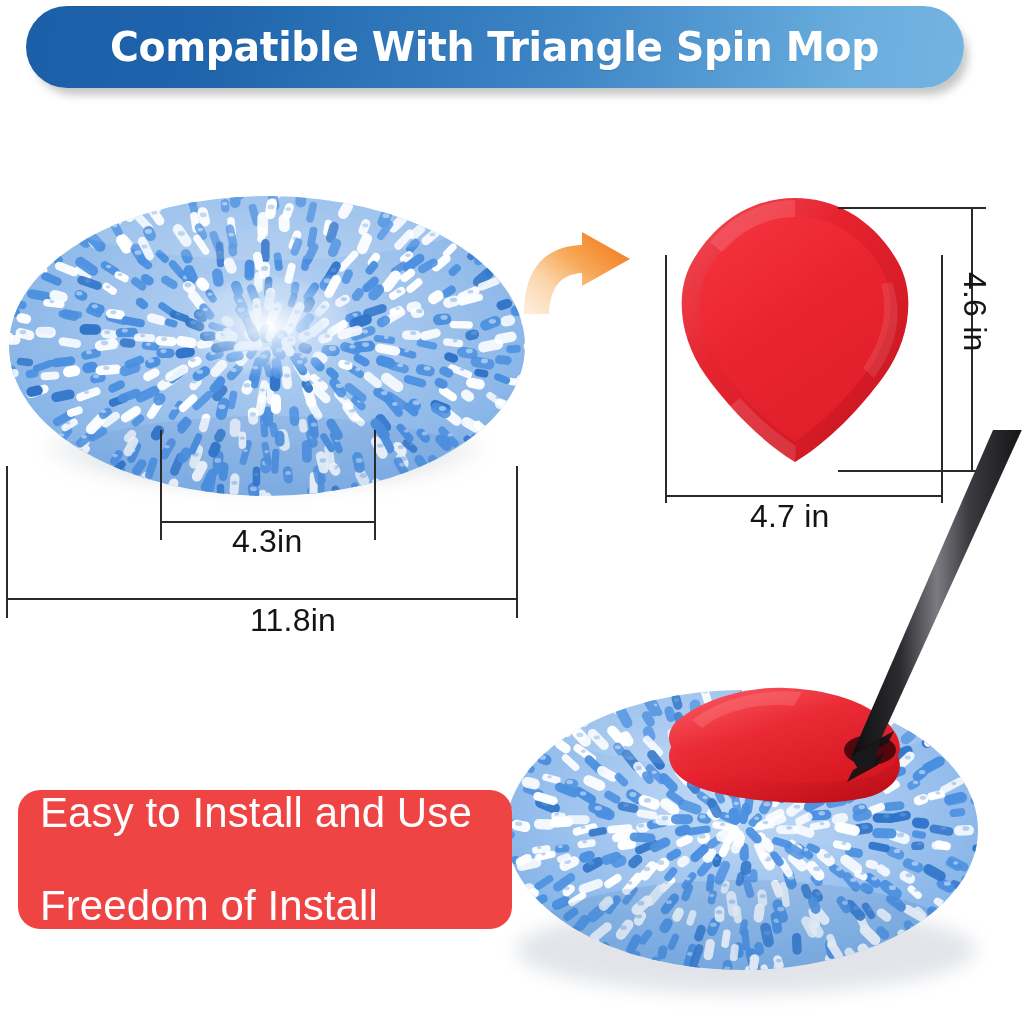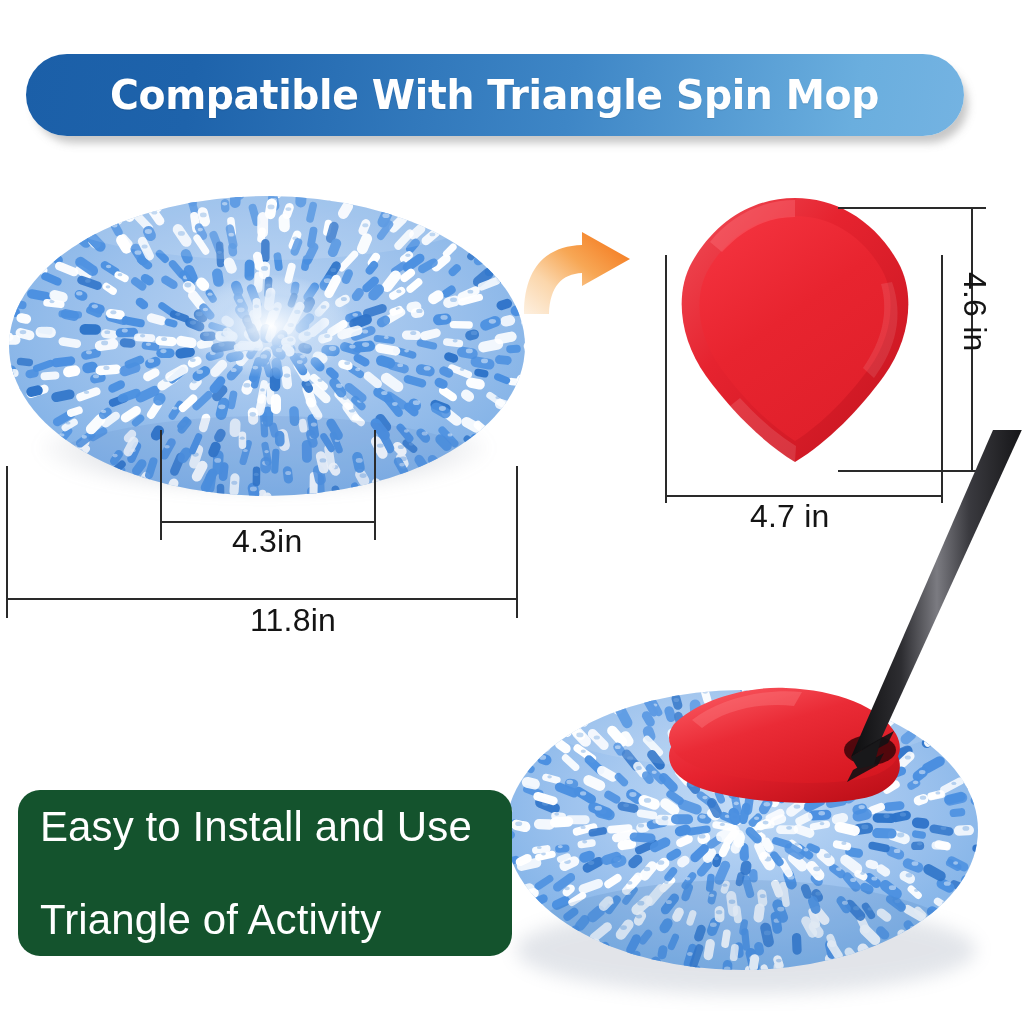--- a/index.html
+++ b/index.html
@@ -10,21 +10,21 @@
     -webkit-font-smoothing:antialiased;
   }
   .stage{position:absolute;inset:0;}
 
   
   .banner{
     position:absolute;left:26px;top:6px;width:938px;height:82px;
     border-radius:42px;
     background:linear-gradient(100deg,#1b5fa8 0%,#1e63ab 18%,#3e86c6 58%,#6aaede 88%,#74b3e2 100%);
     box-shadow:6px 9px 9px -2px rgba(120,120,120,.42);
-    display:flex;align-items:center;justify-content:center;margin-top:48px;
+    display:flex;align-items:center;justify-content:center;
   }
   .banner-text{
     color:#ffffff;font-size:41px;font-weight:bold;letter-spacing:-0.4px;
     text-shadow:0 1px 1px rgba(0,0,0,.12);
     transform:scaleX(.96);white-space:nowrap;
     font-family:"DejaVu Sans","Liberation Sans",sans-serif;
   }
 
   
   .dimline-h{position:absolute;height:0;border-top:2px solid #2a2a2a;}
@@ -46,22 +46,22 @@
   .arrow{position:absolute;left:518px;top:228px;width:120px;height:92px;}
 
   
   .tri-wrap{position:absolute;left:660px;top:190px;width:270px;height:290px;}
 
   
   .mop2-wrap{position:absolute;left:470px;top:430px;width:560px;height:606px;}
 
   
   .callout{
-    position:absolute;left:18px;top:790px;width:494px;height:166px;
-    border-radius:22px;background:#14532d;
+    position:absolute;left:18px;top:790px;width:494px;height:139px;
+    border-radius:22px;background:#ef4444;
     display:flex;flex-direction:column;justify-content:center;
     padding-left:22px;box-sizing:border-box;gap:37px;
   }
   .callout-line{color:#ffffff;font-size:42px;line-height:56px;letter-spacing:.1px;white-space:nowrap;}
 </style>
 </head>
 <body>
 
 <div class="stage">
 
@@ -1438,16 +1438,16 @@
         <path d="M361,344 L392,327 L398,315 L367,332 Z" transform="translate(26,-14)" fill="#121214" opacity=".9"></path>
         <path d="M351,366 L382,349 L388,337 L357,354 Z" transform="translate(26,-14)" fill="#121214" opacity=".9"></path>
 
         <path d="M381,327 L411,309 L404,335 L388,339 Z" fill="#18181a"></path>
       </g>
     </svg>
   </div>
 
   <div class="callout">
     <div class="callout-line">Easy to Install and Use</div>
-    <div class="callout-line">Triangle of Activity</div>
+    <div class="callout-line">Freedom of Install</div>
   </div>
 
 </div>
 
 </body></html>

